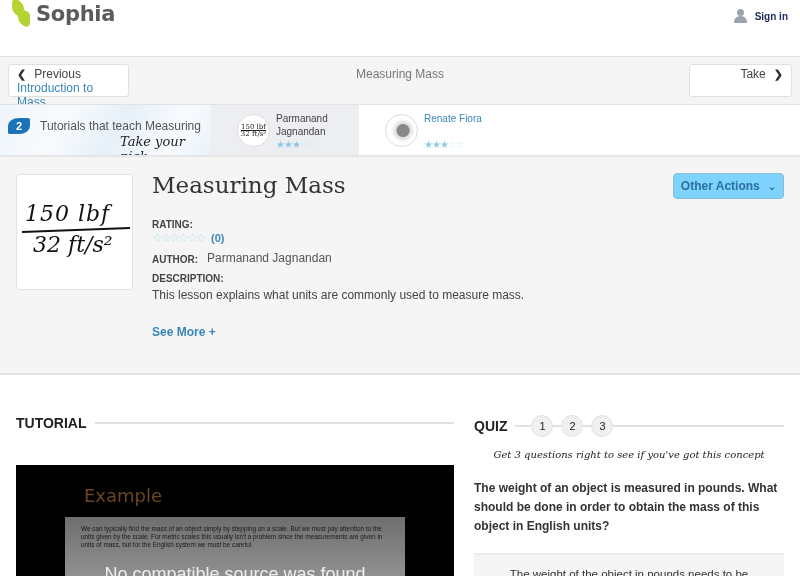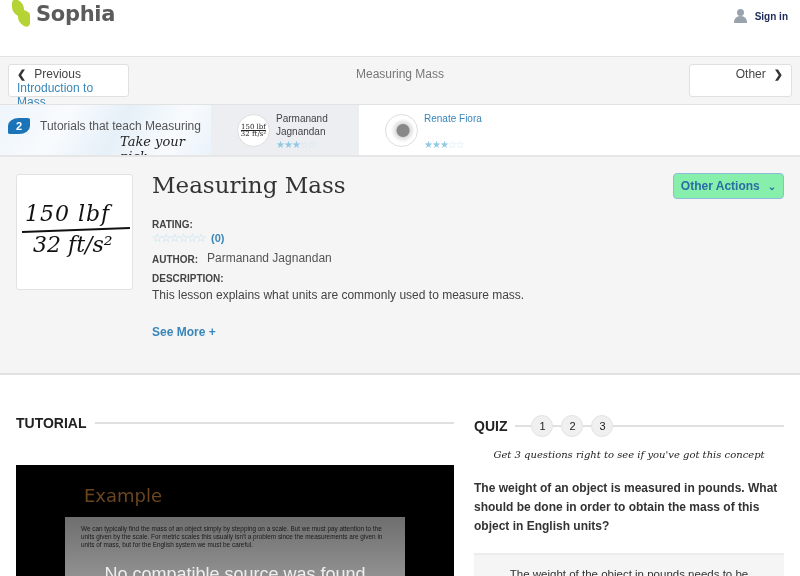--- a/index.html
+++ b/index.html
@@ -52,21 +52,21 @@
   .thumb .l1 { position: absolute; left: 8px; top: 26px; font-size: 22px; font-style: italic; letter-spacing: 1px; }
   .thumb .bar { position: absolute; left: 5px; top: 54px; width: 108px; height: 2px; background: #111; transform: rotate(-2deg); }
   .thumb .l2 { position: absolute; left: 16px; top: 57px; font-size: 22px; font-style: italic; }
   .lesson-title { position: absolute; left: 152px; top: 15px; font-family: "DejaVu Serif", serif; font-size: 23px; color: #333; }
   .label { position: absolute; left: 152px; font-size: 10px; font-weight: bold; color: #444; text-transform: uppercase; }
   .rating-stars { position: absolute; left: 152px; top: 74px; font-size: 12px; color: #bde0f0; letter-spacing: -2px; }
   .rating-count { position: absolute; left: 211px; top: 75px; font-size: 11px; color: #3a86b8; font-weight: bold; }
   .author-value { position: absolute; left: 207px; top: 94px; font-size: 12px; color: #555; }
   .desc-value { position: absolute; left: 152px; top: 131px; font-size: 12px; color: #444; }
   .see-more { position: absolute; left: 152px; top: 168px; font-size: 12px; font-weight: bold; color: #3a86b8; cursor: pointer; }
-  .other-actions { position: absolute; left: 673px; top: 16px; width: 111px; height: 26px; background: #86efac; border: 1px solid #8dbcd8; border-radius: 4px; font-size: 12px; font-weight: bold; color: #2a6ea5; display: flex; align-items: center; justify-content: center; gap: 8px; cursor: pointer; }
+  .other-actions { position: absolute; left: 673px; top: 16px; width: 111px; height: 26px; background: #7dd3fc; border: 1px solid #8dbcd8; border-radius: 4px; font-size: 12px; font-weight: bold; color: #2a6ea5; display: flex; align-items: center; justify-content: center; gap: 8px; cursor: pointer; }
 
   
   .sec-head { position: absolute; top: 415px; font-size: 14px; font-weight: bold; color: #222; display: flex; align-items: center; }
   .sec-line { height: 2px; background: #e0e0e0; }
   .tutorial-head { left: 16px; width: 438px; }
   .tutorial-head .sec-line { flex: 1; margin-left: 8px; }
   .video { position: absolute; left: 16px; top: 465px; width: 438px; height: 111px; background: #000; overflow: hidden; }
   .video .ex { position: absolute; left: 68px; top: 20px; font-size: 18px; color: #6b4520; font-family: "DejaVu Sans", sans-serif; }
   .video .slide { position: absolute; left: 49px; top: 52px; width: 340px; height: 80px; background: linear-gradient(#6e6e6e, #9d9d9d); padding: 8px 16px; font-size: 6.4px; line-height: 8px; color: #1a1a1a; }
   .video .nosrc { position: absolute; left: 0; right: 0; top: 99px; text-align: center; font-size: 18px; color: #eee; }
@@ -105,21 +105,21 @@
   <div class="navbtn prev">
     <div class="top">
         <span class="chev">❮</span>
         <span>Previous</span>
       </div>
     <div class="sub">Introduction to Mass</div>
   </div>
   <div class="nav-title">Measuring Mass</div>
   <div class="navbtn next">
     <div class="top">
-        <span>Other</span>
+        <span>Take</span>
         <span class="chev">❯</span>
       </div>
   </div>
 </div>
 
 <div class="tutbar">
   <div class="tut-intro">
     <div class="tut-badge">2</div>
     <div class="tut-text">Tutorials that teach Measuring Mass</div>
     <div class="tut-pick">Take your pick:</div>

